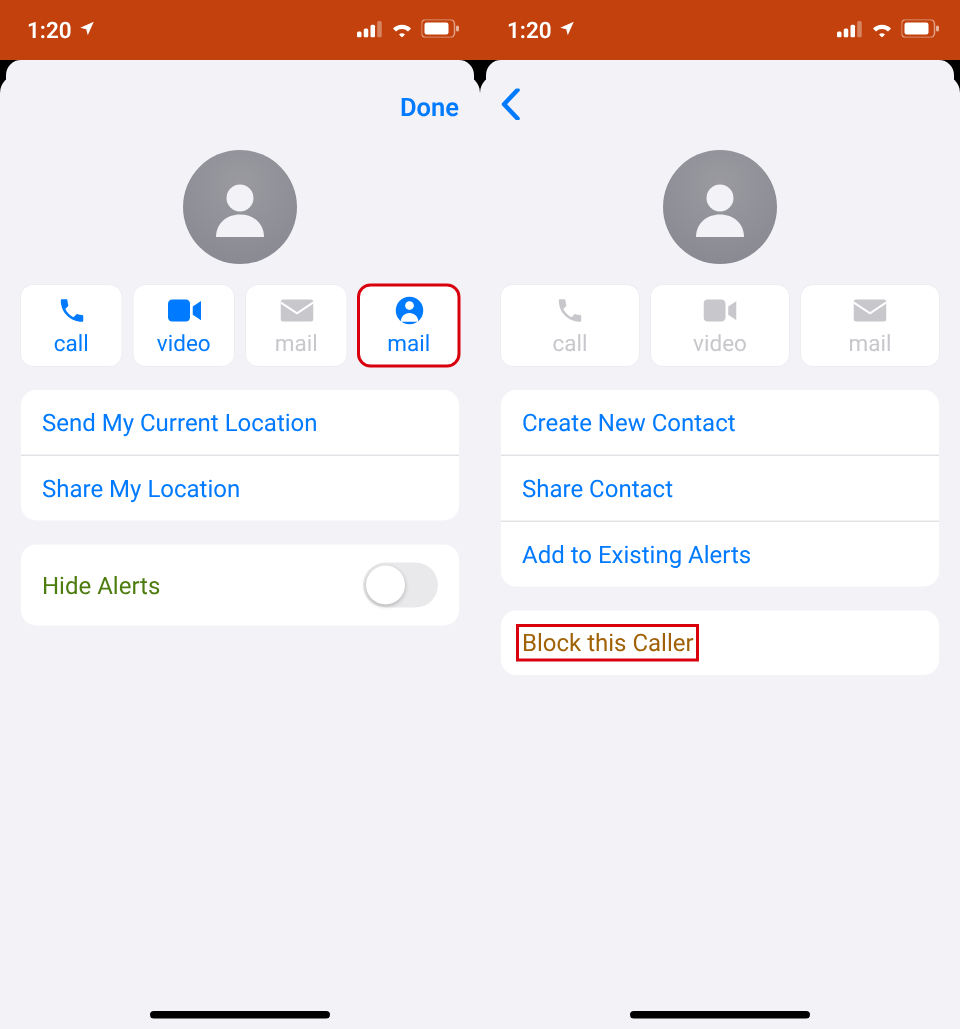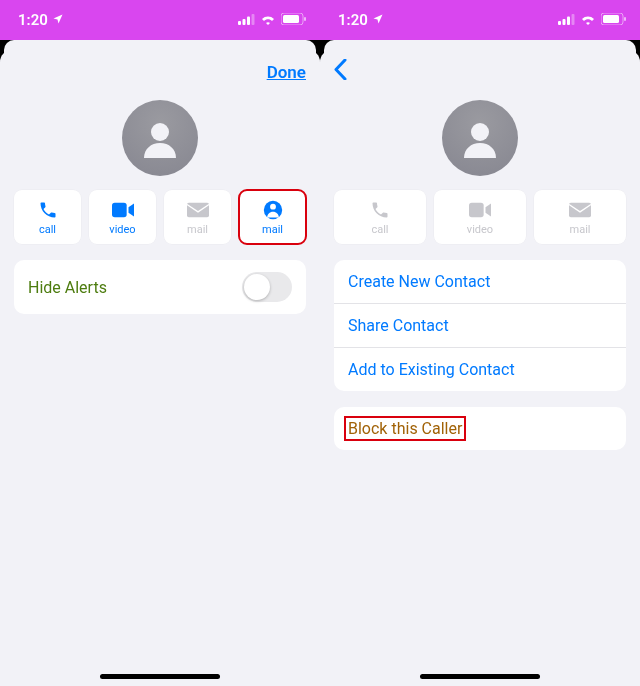--- a/index.html
+++ b/index.html
@@ -13,21 +13,21 @@
   }
   .phone {
     width: 320px;
     height: 686px;
     position: relative;
     background: #000;
     flex-shrink: 0;
   }
   .status-bar {
     height: 40px;
-    background: #d946ef;
+    background: #c2410c;
     color: #fff;
     display: flex;
     align-items: center;
     justify-content: space-between;
     padding: 0 14px 0 18px;
     font-size: 15px;
     font-weight: 600;
   }
   .status-left { display: flex; align-items: center; gap: 4px; }
   .status-right { display: flex; align-items: center; gap: 5px; }
@@ -64,21 +64,20 @@
     display: flex;
     align-items: center;
     justify-content: space-between;
     padding: 0 14px;
   }
   .nav-spacer { width: 40px; }
   .done-btn {
     color: #007aff;
     font-size: 17px;
     font-weight: 600;
-    text-decoration: underline;
   }
   .back-btn {
     color: #007aff;
     font-size: 22px;
     font-weight: 600;
     width: 40px;
   }
   .avatar-wrap {
     display: flex;
     justify-content: center;
@@ -104,21 +103,21 @@
     border-radius: 8px;
     height: 54px;
     display: flex;
     flex-direction: column;
     align-items: center;
     justify-content: center;
     gap: 2px;
     box-shadow: 0 0 0 0.5px rgba(0,0,0,0.03);
   }
   .action-icon { height: 22px; display:flex; align-items:center; justify-content:center;}
-  .action-label { font-size: 11px; }
+  .action-label { font-size: 15px; }
   .active { color: #007aff; }
   .inactive { color: #c7c7cc; }
   .highlight-red {
     outline: 2.5px solid #d9000d;
     outline-offset: -1px;
   }
   .group {
     background: #fff;
     border-radius: 10px;
     margin: 0 14px 16px 14px;
@@ -257,20 +256,24 @@
             <svg width="20" height="20" viewBox="0 0 24 24">
                 <circle cx="12" cy="12" r="11" fill="currentColor"></circle>
                 <circle cx="12" cy="8" r="3.5" fill="#fff"></circle>
                 <path d="M5 21c0-4 3-7 7-7s7 3 7 7" fill="#fff"></path>
               </svg>
           </span>
           <span class="action-label active">mail</span>
         </div>
       </div>
 
+      <div class="group">
+        <div class="row row-link">Send My Current Location</div>
+        <div class="row row-link">Share My Location</div>
+      </div>
 
       <div class="group">
         <div class="row">
           <span class="row-text">Hide Alerts</span>
           <span class="toggle">
               <span class="toggle-knob"></span>
             </span>
         </div>
       </div>
 
@@ -360,21 +363,21 @@
                 <path d="M0 2l12 8 12-8" stroke="#fff" stroke-width="1.5" fill="none"></path>
               </svg>
           </span>
           <span class="action-label inactive">mail</span>
         </div>
       </div>
 
       <div class="group">
         <div class="row row-link">Create New Contact</div>
         <div class="row row-link">Share Contact</div>
-        <div class="row row-link">Add to Existing Contact</div>
+        <div class="row row-link">Add to Existing Alerts</div>
       </div>
 
       <div class="group">
         <div class="row">
           <span class="row-danger red-box-inline">Block this Caller</span>
         </div>
       </div>
 
       <div class="home-indicator"></div>
     </div>

